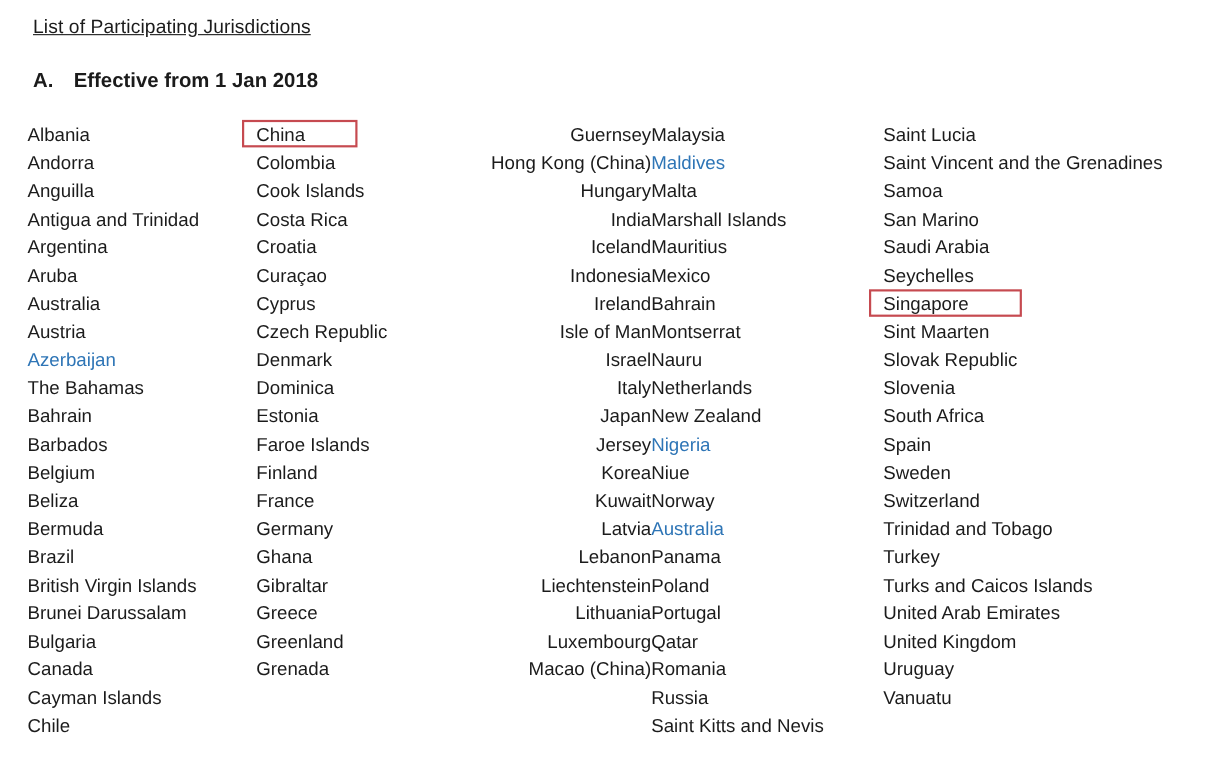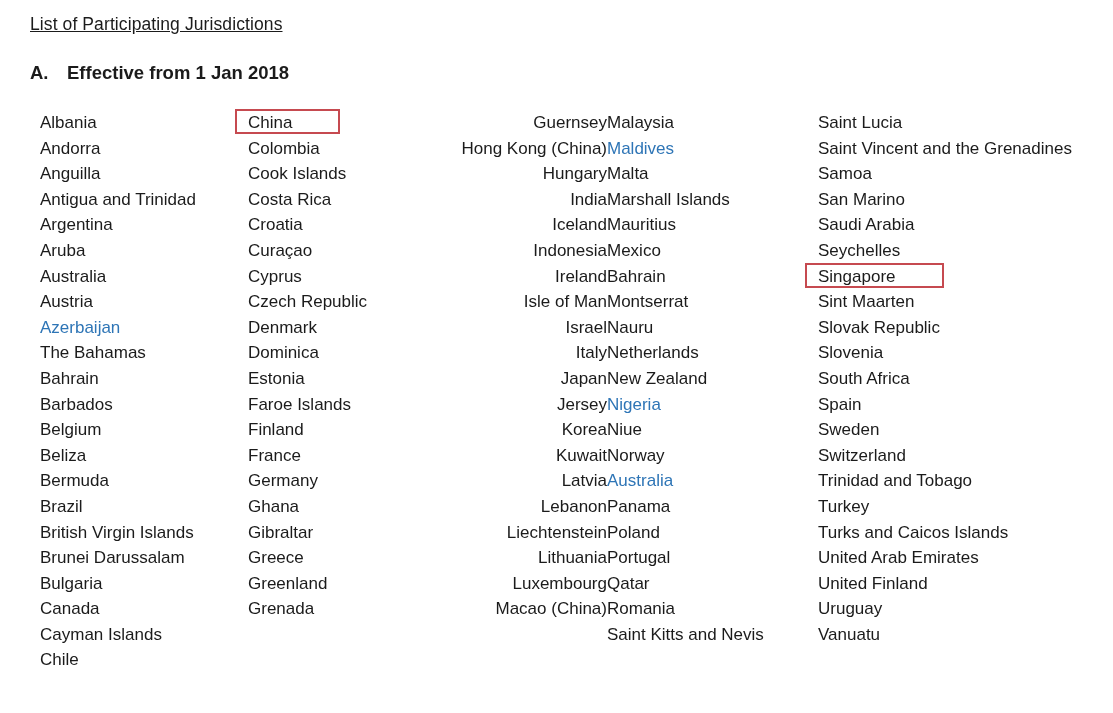--- a/index.html
+++ b/index.html
@@ -34,21 +34,21 @@
     font-weight: bold;
     display: flex;
   }
   .section-label {
     display: inline-block;
     width: 37px;
   }
   .columns {
     display: flex;
     margin-top: 26px;
-    padding-left: 40px;
+    padding-left: 25px;
   }
   .col { flex: 0 0 auto; }
   .col:nth-child(1) { width: 208px; }
   .col:nth-child(2) { width: 160px; }
   .col:nth-child(3) { width: 199px; text-align: right; }
   .col:nth-child(4) { width: 211px; }
   .col:nth-child(5) { width: 310px; }
   .item {
     height: 25.6px;
     line-height: 25.6px;
@@ -159,20 +159,21 @@
         <div class="item"><span class="label">New Zealand</span></div>
         <div class="item blue"><span class="label">Nigeria</span></div>
         <div class="item"><span class="label">Niue</span></div>
         <div class="item"><span class="label">Norway</span></div>
         <div class="item blue"><span class="label">Australia</span></div>
         <div class="item"><span class="label">Panama</span></div>
         <div class="item"><span class="label">Poland</span></div>
         <div class="item"><span class="label">Portugal</span></div>
         <div class="item"><span class="label">Qatar</span></div>
         <div class="item"><span class="label">Romania</span></div>
+        <div class="item"><span class="label">Russia</span></div>
         <div class="item"><span class="label">Saint Kitts and Nevis</span></div>
       </div>
       <div class="col">
         <div class="item"><span class="label">Saint Lucia</span></div>
         <div class="item"><span class="label">Saint Vincent and the Grenadines</span></div>
         <div class="item"><span class="label">Samoa</span></div>
         <div class="item"><span class="label">San Marino</span></div>
         <div class="item"><span class="label">Saudi Arabia</span></div>
         <div class="item"><span class="label">Seychelles</span></div>
         <div class="item boxed"><span class="label">Singapore</span></div>
@@ -180,18 +181,18 @@
         <div class="item"><span class="label">Slovak Republic</span></div>
         <div class="item"><span class="label">Slovenia</span></div>
         <div class="item"><span class="label">South Africa</span></div>
         <div class="item"><span class="label">Spain</span></div>
         <div class="item"><span class="label">Sweden</span></div>
         <div class="item"><span class="label">Switzerland</span></div>
         <div class="item"><span class="label">Trinidad and Tobago</span></div>
         <div class="item"><span class="label">Turkey</span></div>
         <div class="item"><span class="label">Turks and Caicos Islands</span></div>
         <div class="item"><span class="label">United Arab Emirates</span></div>
-        <div class="item"><span class="label">United Finland</span></div>
+        <div class="item"><span class="label">United Kingdom</span></div>
         <div class="item"><span class="label">Uruguay</span></div>
         <div class="item"><span class="label">Vanuatu</span></div>
       </div>
     </div>
 </div>
 
 </body></html>

